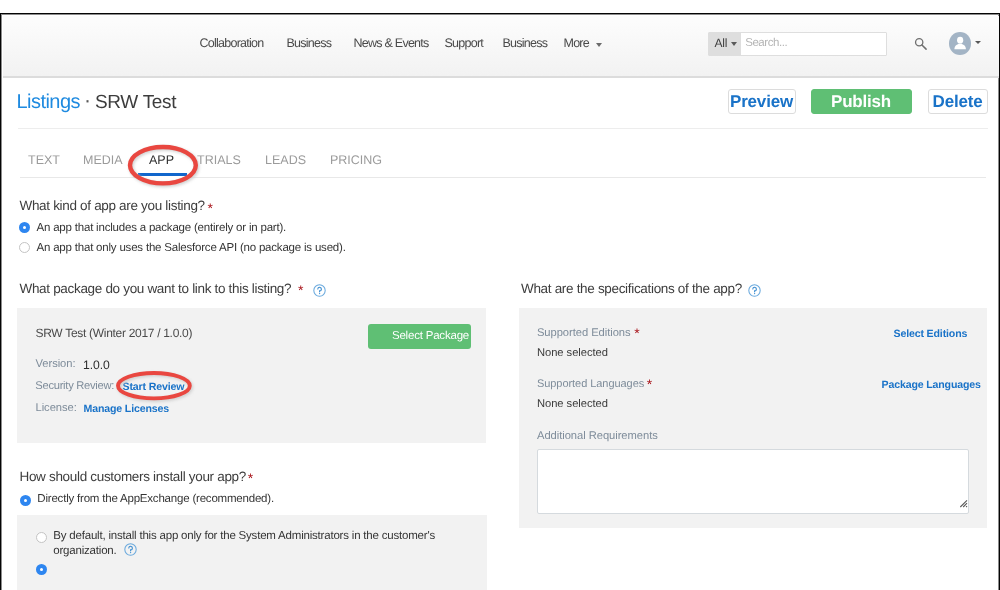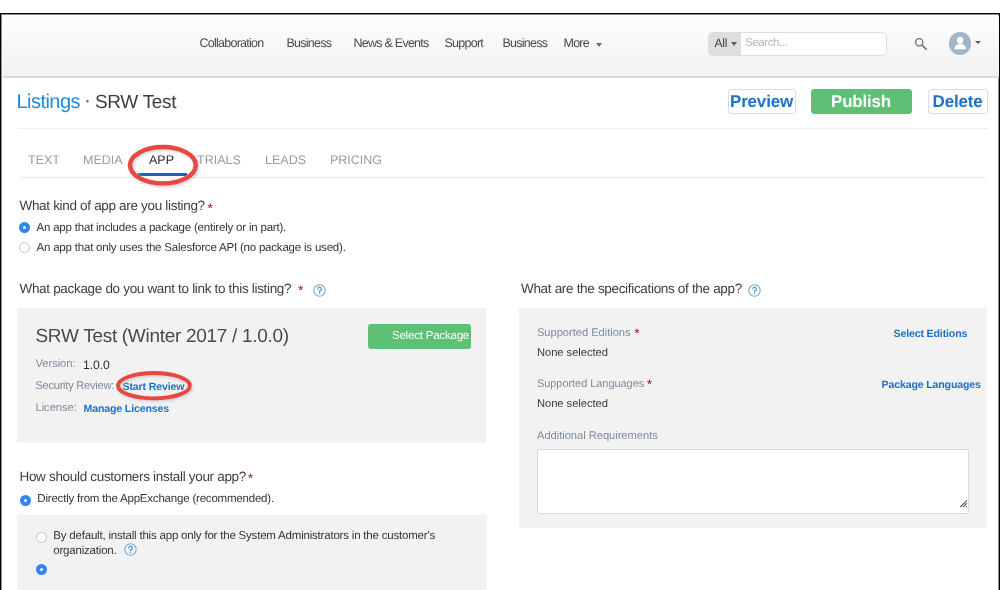--- a/index.html
+++ b/index.html
@@ -14,21 +14,21 @@
   .topbar{position:absolute;left:0;top:0;width:996px;height:60px;
           background:linear-gradient(to bottom,#fdfdfd 0%,#f2f2f2 100%);
           border-bottom:2px solid #dcdcdc;}
   .nav{position:absolute;left:200px;top:0;height:59px;}
   .navitem{position:absolute;top:20.5px;font-size:12.5px;letter-spacing:-0.75px;color:#4a4a4a;white-space:nowrap;}
   .caret{display:inline-block;width:0;height:0;border-left:3.4px solid transparent;
          border-right:3.4px solid transparent;border-top:4.1px solid #6b6b6b;
          vertical-align:middle;margin-left:7px;position:relative;top:1px;}
 
   .searchwrap{position:absolute;left:705.3px;top:16.5px;width:179px;height:23.6px;
-              border:1px solid #dedede;border-radius:6px;background:#fff;box-sizing:border-box;}
+              border:1px solid #dedede;border-radius:1px;background:#fff;box-sizing:border-box;}
   .searchscope{position:absolute;left:0;top:0;width:32.4px;height:21.6px;background:#dedede;
                box-sizing:border-box;}
   .searchscope .lbl{position:absolute;left:5.7px;top:3.4px;font-size:12px;letter-spacing:-0.2px;color:#3d3d3d;}
   .searchscope .caret{position:absolute;left:22.1px;top:9.3px;margin:0;
           border-left:3.2px solid transparent;border-right:3.2px solid transparent;border-top:4.4px solid #5a5a5a;}
   .searchinput{position:absolute;left:36.4px;top:4.2px;font-size:11.5px;letter-spacing:-0.45px;color:#b4b4b4;}
   .searchicon{position:absolute;left:205.4px;top:3.9px;}
 
   .avatar{position:absolute;left:946.3px;top:16.8px;width:22.3px;height:22.9px;border-radius:50%;
           background:#a3b4c5;}
@@ -166,21 +166,21 @@
     <span class="req" style="position:absolute;left:295.5px;top:267.3px;">*</span>
     <span class="helpicon" style="left:310px;top:268.3px;">
       <svg width="13" height="13" viewBox="0 0 26 26">
           <circle cx="13" cy="13" r="11.4" fill="none" stroke="#6aa9dd" stroke-width="2.1"></circle>
           <path d="M9.6 9.9 a3.6 3.6 0 1 1 3.6 3.9 v1.9" fill="none" stroke="#3f8fd2" stroke-width="2.3" stroke-linecap="round"></path>
           <circle cx="13.2" cy="19.1" r="1.35" fill="#3f8fd2"></circle>
         </svg>
     </span>
 
     <div class="panel" style="left:14.8px;top:292.4px;width:469.1px;height:135px;"></div>
-    <span class="val" style="left:33px;top:310px;font-size:19px;letter-spacing:-0.3px;color:#4a4a4a;">SRW Test (Winter 2017 / 1.0.0)</span>
+    <span class="val" style="left:33px;top:310px;font-size:12px;letter-spacing:-0.3px;color:#4a4a4a;">SRW Test (Winter 2017 / 1.0.0)</span>
     <div style="position:absolute;left:365px;top:308.5px;width:103px;height:25px;background:#5fbf74;border-radius:3px;">
       <span style="position:absolute;left:0;top:0;width:126px;height:25px;line-height:24px;text-align:center;color:#fff;font-size:11.5px;letter-spacing:-0.2px;font-weight:normal;">Select Package</span>
     </div>
     <span class="lab" style="left:33px;top:342.5px;">Version:</span>
     <span class="val" style="left:80.5px;top:342.2px;font-weight:normal;font-size:12.2px;color:#2e2e2e;">1.0.0</span>
     <span class="lab" style="left:32.8px;top:364.5px;letter-spacing:-0.28px;">Security Review:</span>
     <span class="bluelink" style="left:120px;top:365.5px;">Start Review</span>
     <span class="lab" style="left:33px;top:386.5px;">License:</span>
     <span class="bluelink" style="left:81px;top:387.5px;">Manage Licenses</span>
 

